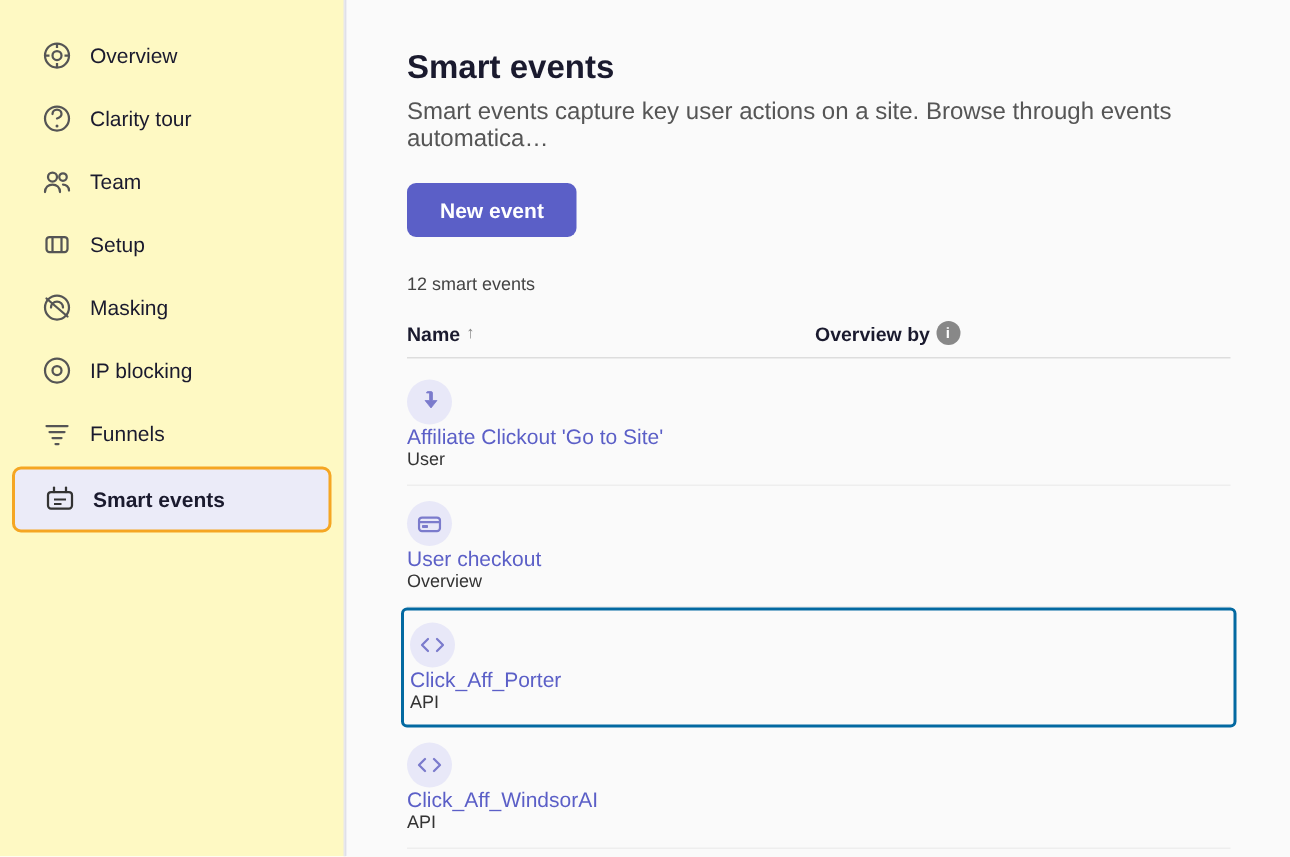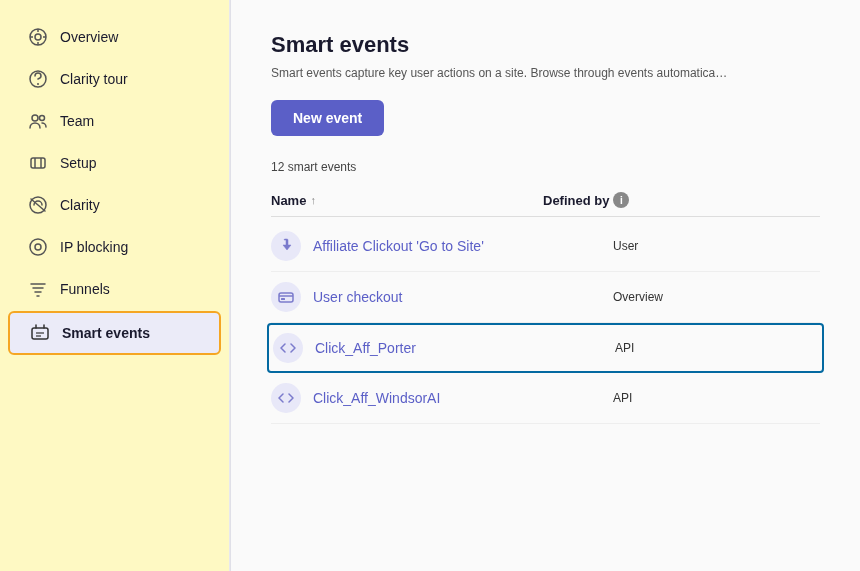--- a/index.html
+++ b/index.html
@@ -60,21 +60,21 @@
       overflow-y: auto;
       background: #fafafa;
     }
     .page-title {
       font-size: 22px;
       font-weight: 700;
       color: #1a1a2e;
       margin-bottom: 8px;
     }
     .page-desc {
-      font-size: 12px;
+      font-size: 16px;
       color: #555;
       margin-bottom: 20px;
     }
     .new-event-btn {
       background: #5b5fc7;
       color: #fff;
       border: none;
       border-radius: 6px;
       padding: 10px 22px;
       font-size: 14px;
@@ -124,24 +124,24 @@
       font-size: 10px;
       display: inline-flex;
       align-items: center;
       justify-content: center;
       font-weight: 700;
     }
 
     
     .table-row {
       display: flex;
-      align-items: center;
       padding: 10px 0;
       border-bottom: 1px solid #eee;
       cursor: pointer;
+      flex-direction: column;
     }
     .table-row.highlighted {
       border: 2px solid #0369a1;
       border-radius: 4px;
       padding: 8px 4px;
       margin: 0 -4px;
     }
     .row-icon {
       width: 30px;
       height: 30px;
@@ -227,21 +227,21 @@
   </div>
 
   <div class="sidebar-item">
     <span class="icon">
       <svg viewBox="0 0 20 20" fill="none" width="20" height="20">
         <circle cx="10" cy="10" r="8" stroke="#555" stroke-width="1.5"></circle>
         <path d="M6 10a4 4 0 018 0" stroke="#555" stroke-width="1.5" stroke-linecap="round"></path>
         <line x1="3" y1="4" x2="17" y2="16" stroke="#555" stroke-width="1.5" stroke-linecap="round"></line>
       </svg>
     </span>
-    <span>Clarity</span>
+    <span>Masking</span>
   </div>
 
   <div class="sidebar-item">
     <span class="icon">
       <svg viewBox="0 0 20 20" fill="none" width="20" height="20">
         <circle cx="10" cy="10" r="8" stroke="#555" stroke-width="1.5"></circle>
         <circle cx="10" cy="10" r="3" stroke="#555" stroke-width="1.5"></circle>
       </svg>
     </span>
     <span>IP blocking</span>
@@ -284,21 +284,21 @@
 
   <div class="event-count">12 smart events</div>
 
   
   <div class="table-header">
     <div class="col-name">
       <span>Name</span>
       <span class="sort-icon">↑</span>
     </div>
     <div class="col-defined">
-      <span>Defined by</span>
+      <span>Overview by</span>
       <span class="info-icon">i</span>
     </div>
   </div>
 
   
   <div class="table-row">
     <div class="row-icon">
       <svg viewBox="0 0 16 16" fill="none" width="16" height="16">
         <path d="M6 2a1 1 0 011-1h2a1 1 0 011 1v5h3l-4 5-4-5h3V2z" fill="#7b7bcc" stroke="#7b7bcc" stroke-width="0.5"></path>
       </svg>

